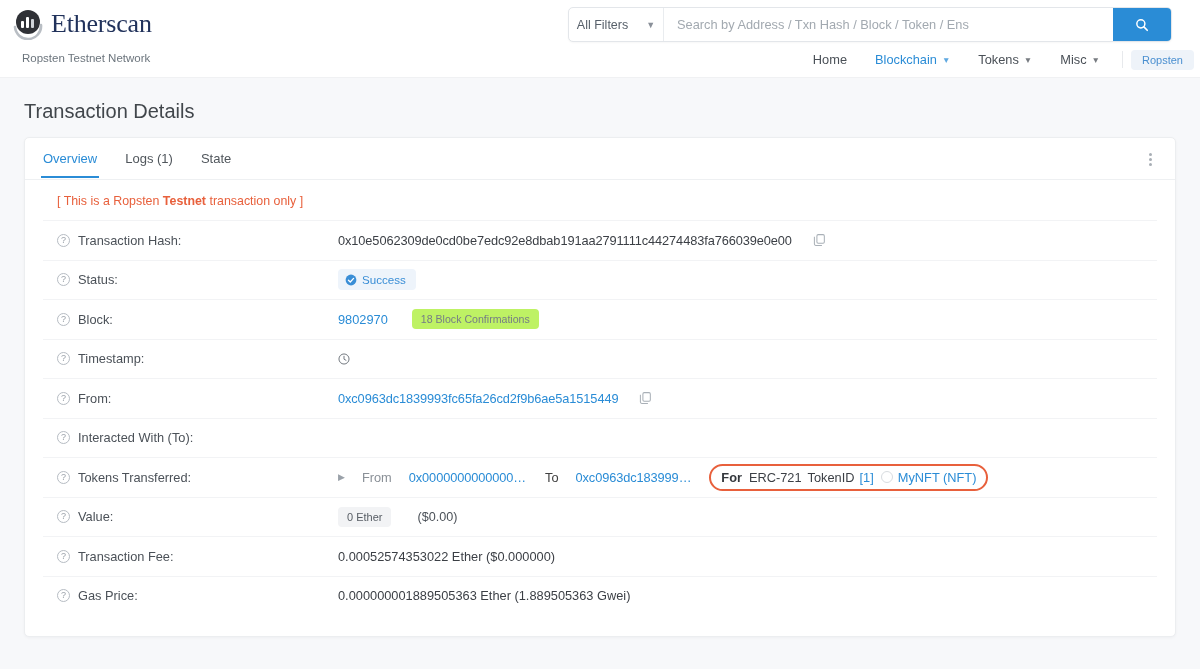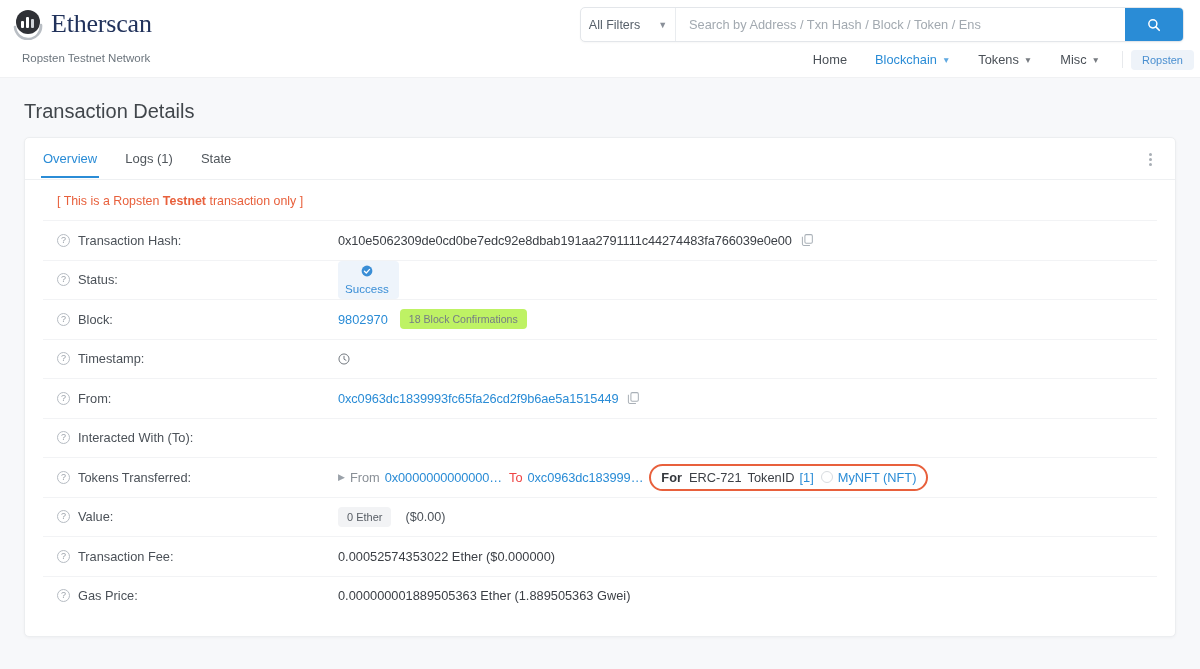--- a/index.html
+++ b/index.html
@@ -39,21 +39,20 @@
   
   .searchbar {
     position: absolute; left: 568px; top: 7px;
     width: 604px; height: 35px;
     display: flex;
     border: 1px solid #e3e6ea;
     border-radius: 5px;
     background: #fff;
     overflow: hidden;
     box-shadow: 0 1px 2px rgba(0,0,0,.035);
-    margin-left: 12px;
   }
   .filters {
     width: 95px;
     display: flex; align-items: center; justify-content: center;
     gap: 18px;
     font-size: 12.5px;
     color: #57606a;
     border-right: 1px solid #e9ecef;
     cursor: pointer;
     user-select: none;
@@ -193,21 +192,21 @@
     border-radius: 50%;
     border: 1px solid #b6bcc3;
     color: #9aa1a9;
     font-size: 9px;
     line-height: 11px;
     text-align: center;
     font-family: "Liberation Sans", sans-serif;
     cursor: help;
   }
   .row-value {
-    display: flex; align-items: center; gap: 0;
+    display: flex; align-items: center; gap: 12px;
     color: #3b3f45;
     flex: 1;
     min-width: 0;
   }
   .mono-addr {
     font-family: "Liberation Sans", sans-serif;
     letter-spacing: -0.1px;
   }
   a.link { color: #2a8cd6; text-decoration: none; cursor: pointer; }
 
@@ -219,21 +218,21 @@
   }
   .copy-ico svg { display:block; }
 
   
   .badge-success {
     background: #eef4fb;
     color: #3a8ed6;
     border-radius: 4px;
     padding: 4px 10px 4px 7px;
     font-size: 11.6px;
-    display: inline-flex; align-items: center; gap: 5px; flex-direction: column;
+    display: inline-flex; align-items: center; gap: 5px;
   }
   .check-ico { width: 12px; height: 12px; display:block; }
   .badge-grey {
     background: #bef264;
     color: #757d85;
     border-radius: 4px;
     padding: 4px 9px;
     font-size: 10.6px;
     margin-left: 12px;
     display: inline-block;
@@ -262,21 +261,21 @@
   .hl-contract { margin-left: -11px; }
 
   .contract-word { color: #3b3f45; margin-right: 6px; }
   .verified-ico { width: 13px; height: 13px; margin-left: 8px; flex-shrink: 0; }
 
   
   .tt-caret {
     color: #9aa1a9; font-size: 9px; margin-right: 5px;
   }
   .tt-word { color: #8a9097; margin-right: 5px; }
-  .tt-to { color: #ef4444; margin: 0 5px 0 7px; }
+  .tt-to { color: #404040; margin: 0 5px 0 7px; }
   .tt-box {
     border: 2px solid #e8603c;
     border-radius: 22px;
     padding: 4px 10px;
     display: inline-flex; align-items: center;
     margin-left: 6px;
   }
   .tt-for { font-weight: bold; color: #33373c; margin-right: 7px; }
   .tt-erc { color: #3b3f45; }
   .tt-id-num { color: #2a8cd6; }

